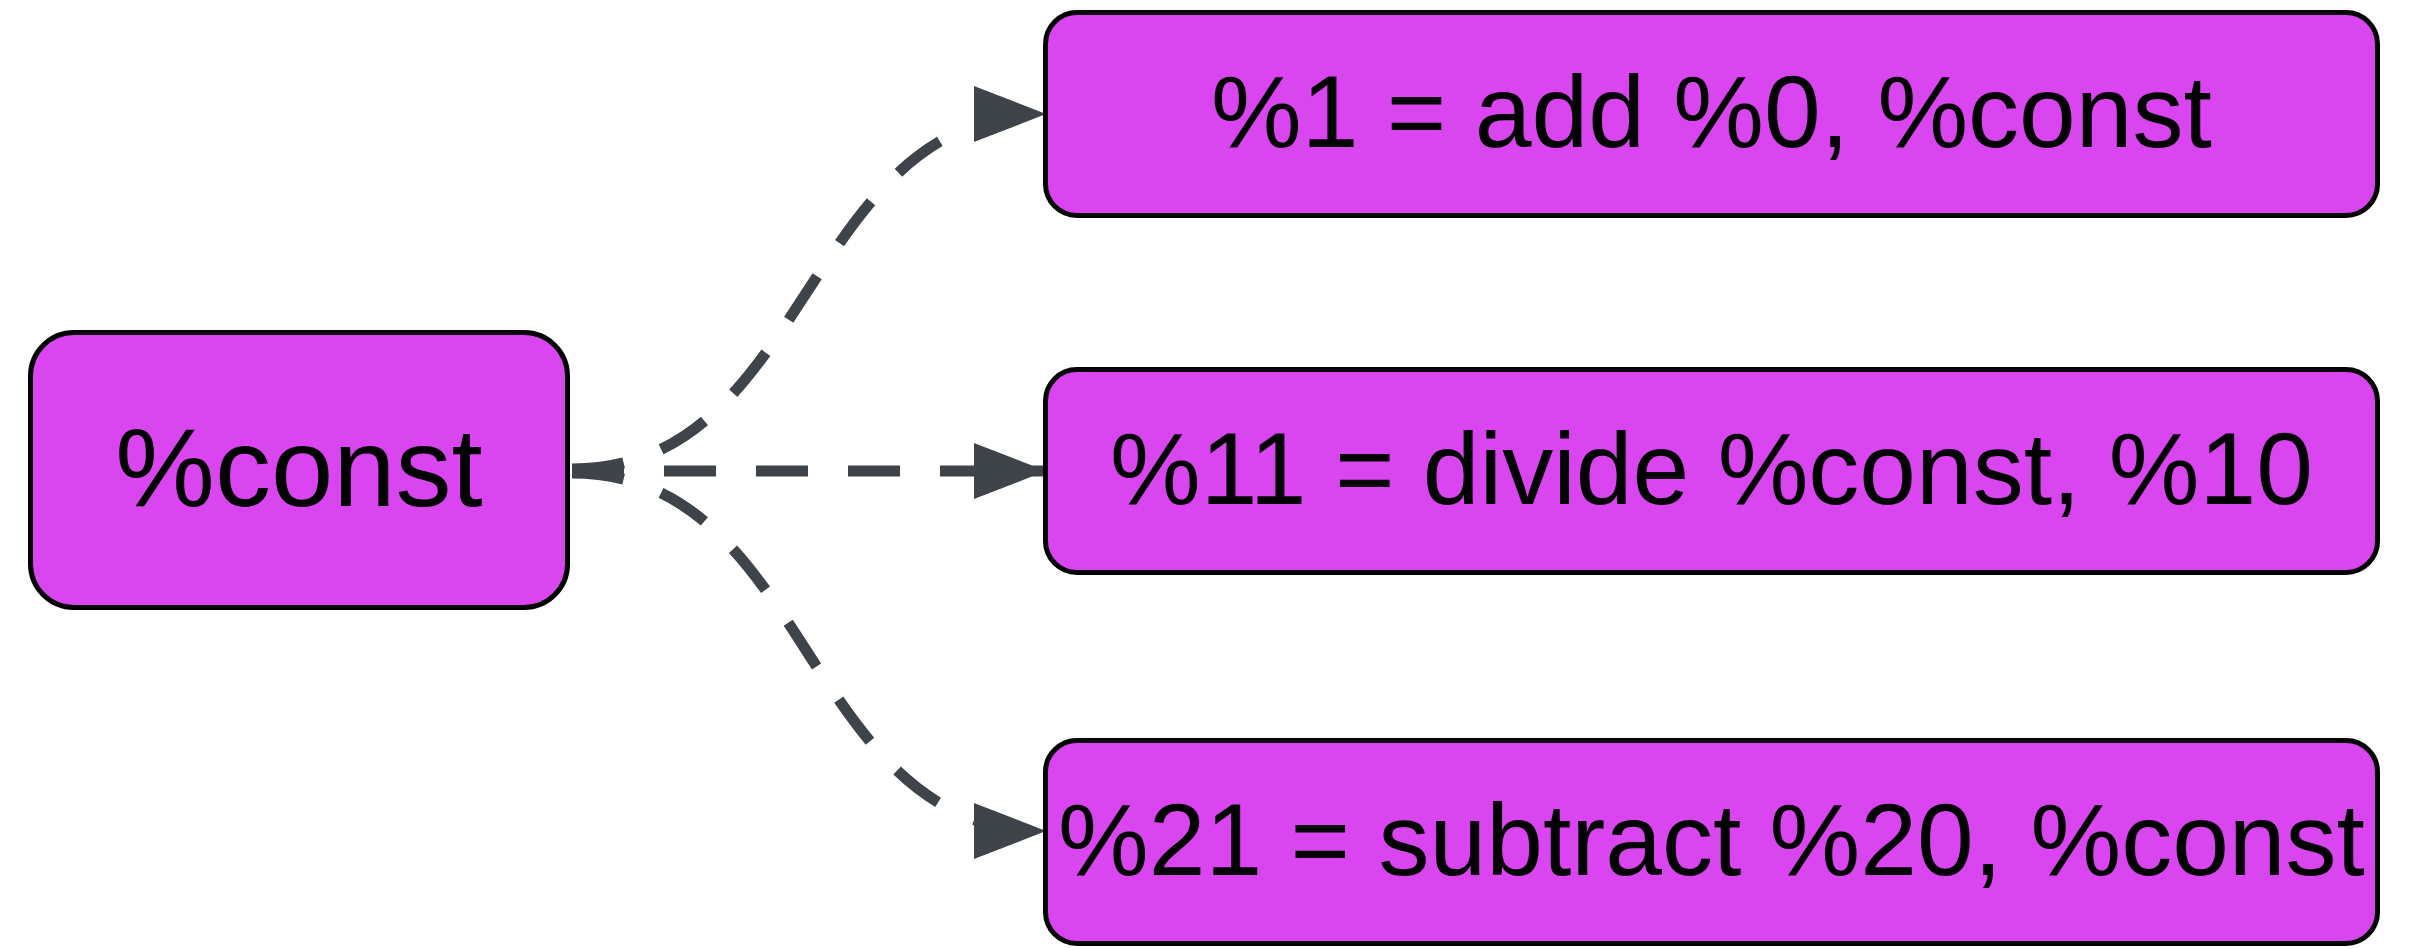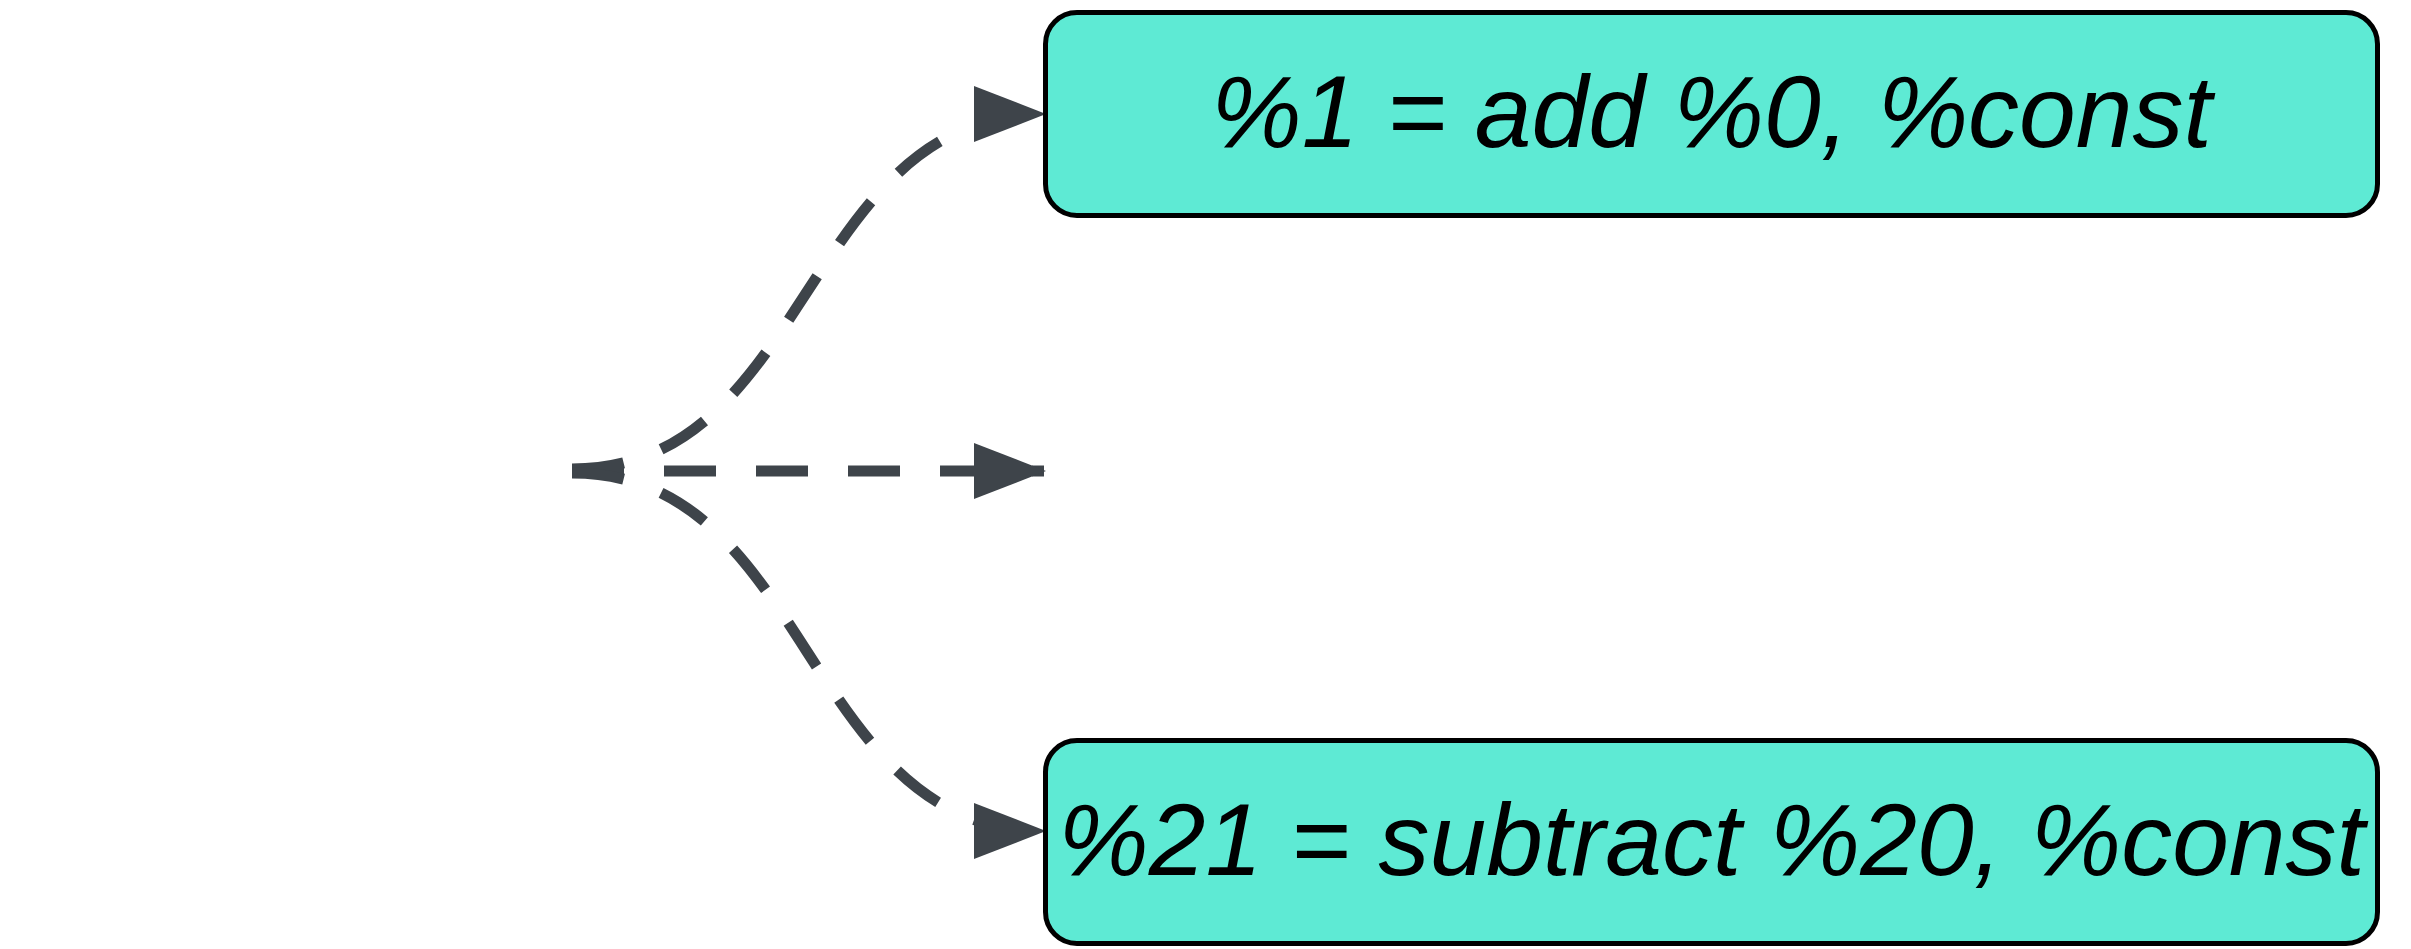--- a/index.html
+++ b/index.html
@@ -19,30 +19,29 @@
     position: absolute;
     left: 0;
     top: 0;
     width: 2411px;
     height: 949px;
     z-index: 1;
   }
   .node {
     position: absolute;
     box-sizing: border-box;
-    background: #5eead4;
+    background: #d946ef;
     border: 5px solid #000000;
     color: #000000;
     display: flex;
     align-items: center;
     justify-content: center;
     text-align: center;
     white-space: nowrap;
     z-index: 2;
-    font-style: italic;
   }
   .node-source {
     left: 28px;
     top: 330px;
     width: 542px;
     height: 280px;
     border-radius: 46px;
     font-size: 112px;
   }
   .node-target {
@@ -69,23 +68,29 @@
     <defs>
       <marker id="arrowhead" markerUnits="userSpaceOnUse" markerWidth="76" markerHeight="60" refX="70" refY="28" orient="auto">
         <path d="M0,0 L72,28 L0,56 Z" fill="#3e444a"></path>
       </marker>
     </defs>
     <path d="M 572 469 C 812 469 802 114 1044 114" fill="none" stroke-width="11" stroke-dasharray="52 40" stroke-linecap="butt" marker-end="url(#arrowhead)" stroke="#3e444a"></path>
     <path d="M 572 471 L 1044 471" fill="none" stroke-width="11" stroke-dasharray="52 40" stroke-linecap="butt" marker-end="url(#arrowhead)" stroke="#3e444a"></path>
     <path d="M 572 473 C 812 473 802 831 1044 831" fill="none" stroke-width="11" stroke-dasharray="52 40" stroke-linecap="butt" marker-end="url(#arrowhead)" stroke="#3e444a"></path>
   </svg>
 
+  <div class="node node-source">
+    <span class="node-label">%const</span>
+  </div>
 
   <div class="node node-target t1">
     <span class="node-label">%1 = add %0, %const</span>
   </div>
 
+  <div class="node node-target t2">
+    <span class="node-label">%11 = divide %const, %10</span>
+  </div>
 
   <div class="node node-target t3">
     <span class="node-label">%21 = subtract %20, %const</span>
   </div>
 
 </div>
 
 </body></html>

